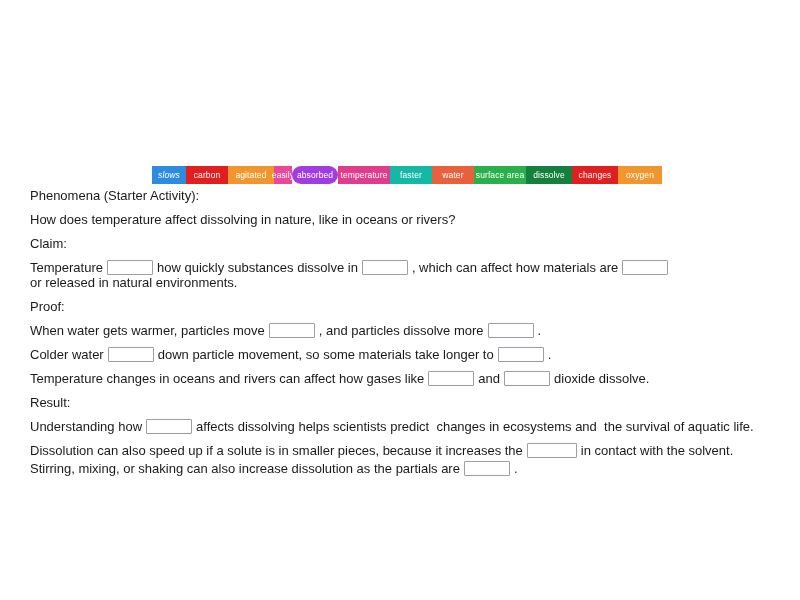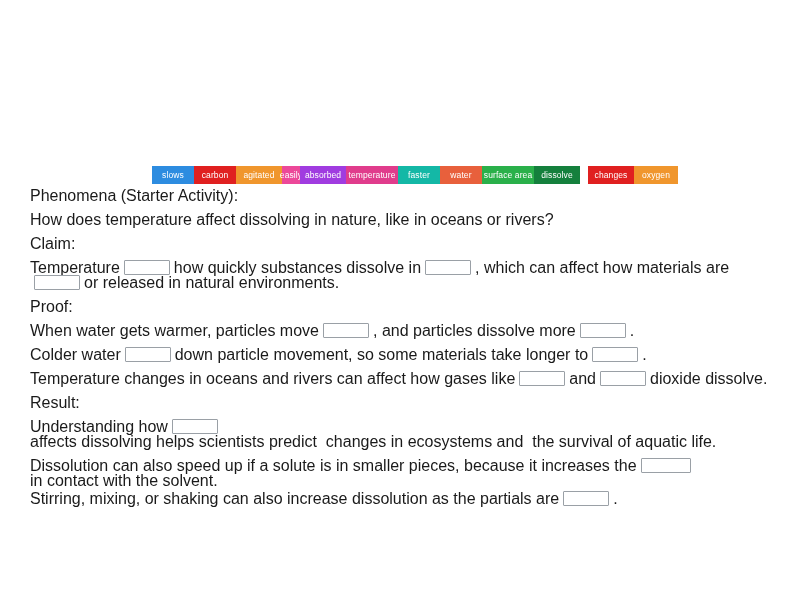--- a/index.html
+++ b/index.html
@@ -38,21 +38,21 @@
     box-sizing: border-box;
     white-space: nowrap;
     letter-spacing: 0.1px;
   }
   .content {
     position: absolute;
     left: 30px;
     top: 188px;
     width: 750px;
     color: #1a1a1a;
-    font-size: 16px;
+    font-size: 13px;
     font-family: "Liberation Sans", sans-serif;
   }
   .line {
     display: flex;
     align-items: center;
     flex-wrap: wrap;
     min-height: 15px;
     line-height: 15px;
   }
   .line.gap-md { margin-top: 9px; }
@@ -69,31 +69,31 @@
     border-radius: 1px;
   }
   .blank.wide { width: 48px; }
 </style>
 </head>
 <body>
 
 <div id="page">
 
   <div class="word-bank" id="word-bank">
-      <div class="word-chip" style="background: rgb(45, 140, 224); width: 42px;">slows</div>
+      <div class="word-chip" style="background: rgb(45, 140, 224); width: 34px; font-style: italic;">slows</div>
       <div class="word-chip" style="background: rgb(224, 32, 32); width: 42px;">carbon</div>
       <div class="word-chip" style="background: rgb(240, 150, 45); width: 46px;">agitated</div>
       <div class="word-chip" style="background: #ec4899; width: 18px;">easily</div>
-      <div class="word-chip" style="background: rgb(160, 60, 224); width: 46px;">absorbed</div>
+      <div class="word-chip" style="background: rgb(160, 60, 224); width: 46px; border-radius: 9px;">absorbed</div>
       <div class="word-chip" style="background: rgb(224, 60, 140); width: 52px;">temperature</div>
       <div class="word-chip" style="background: rgb(20, 184, 166); width: 42px;">faster</div>
       <div class="word-chip" style="background: rgb(232, 96, 60); width: 42px;">water</div>
       <div class="word-chip" style="background: rgb(42, 176, 74); width: 52px;">surface area</div>
       <div class="word-chip" style="background: #15803d; width: 46px;">dissolve</div>
-      <div class="word-chip" style="background: rgb(224, 32, 32); width: 46px; margin-left: 8px;">changes</div>
+      <div class="word-chip" style="background: rgb(224, 32, 32); width: 46px;">changes</div>
       <div class="word-chip" style="background: rgb(240, 150, 45); width: 44px;">oxygen</div>
     </div>
 
   <div class="content">
 
     <div class="line">
       <span class="txt">Phenomena (Starter Activity):</span>
     </div>
 
     <div class="line gap-md">

